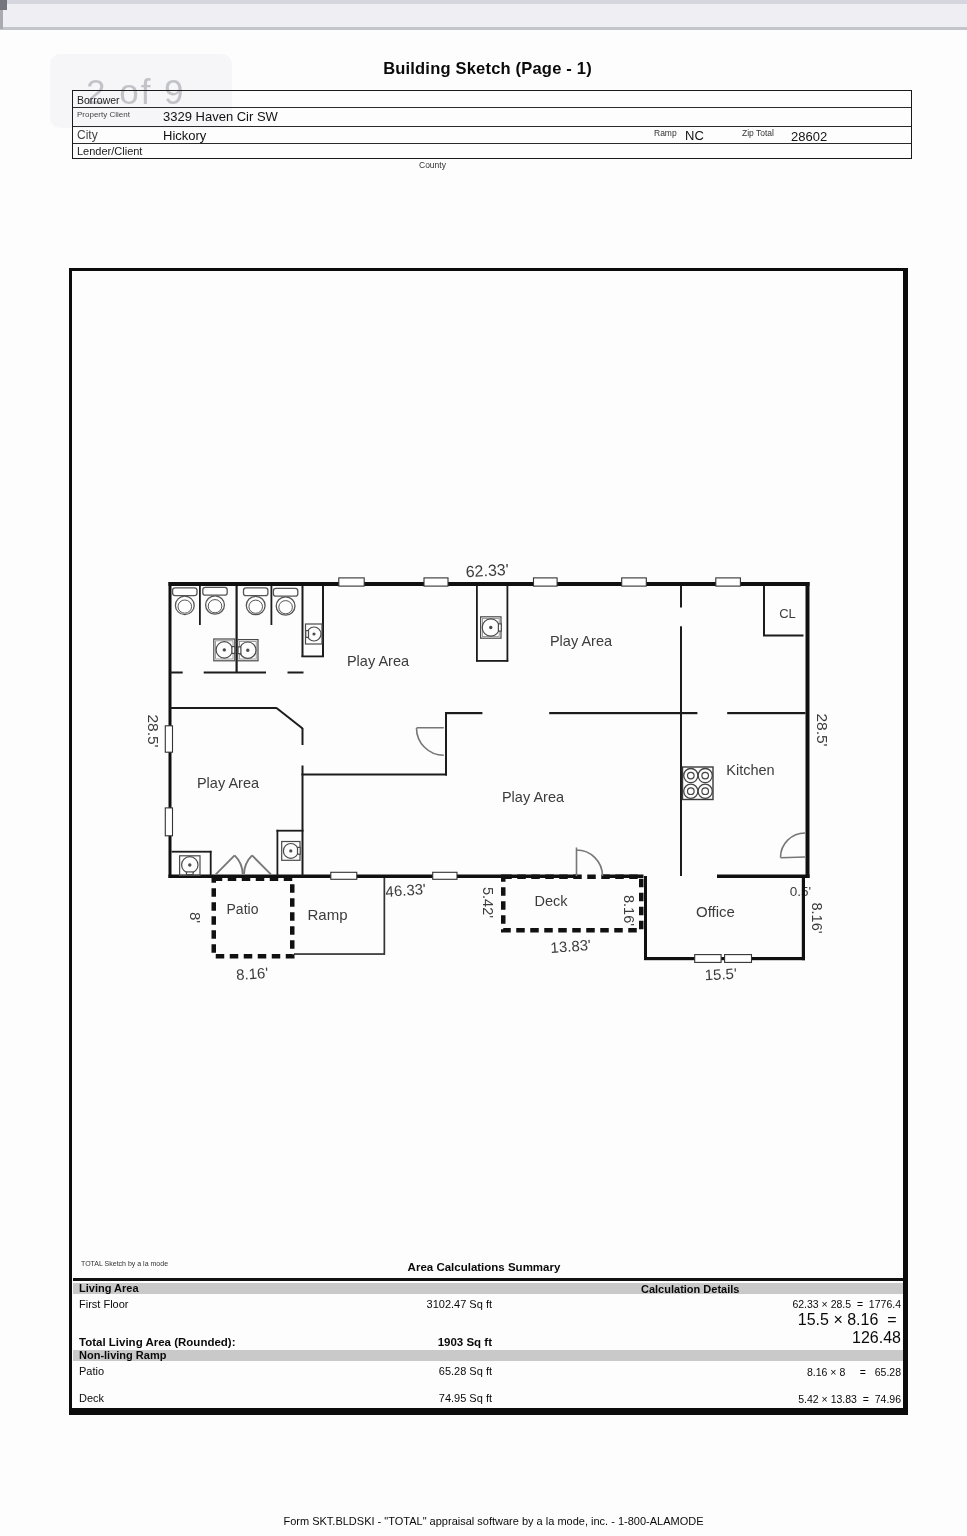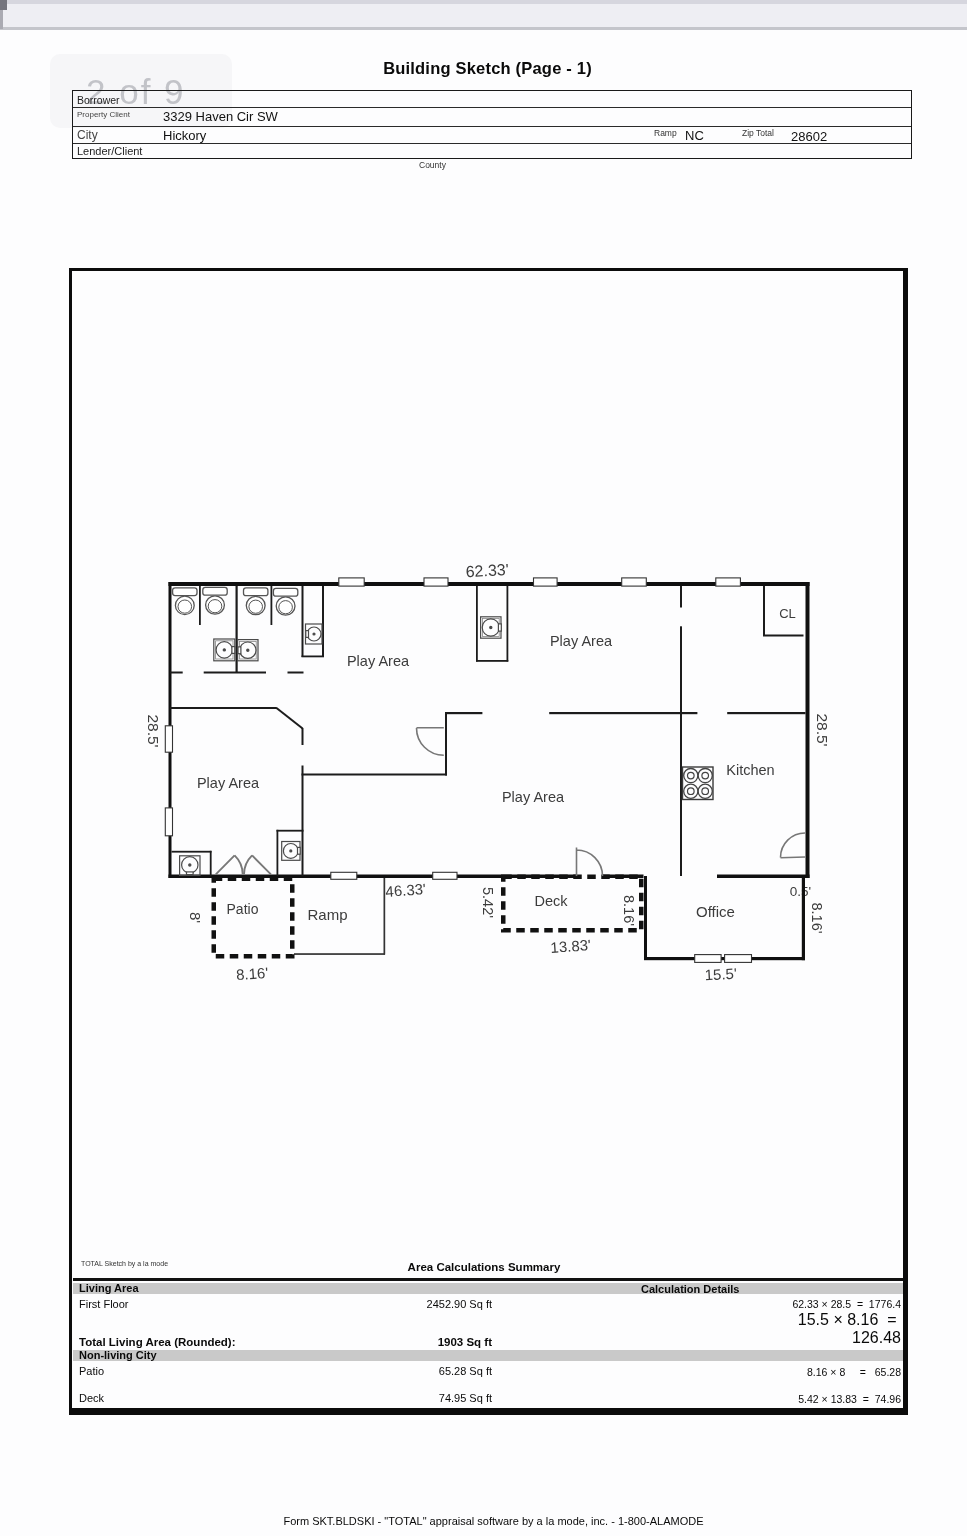--- a/index.html
+++ b/index.html
@@ -321,31 +321,31 @@
 
 <div class="abs" style="left:73px;top:1277.5px;width:830px;height:3px;background:#111;"></div>
 
 <div class="abs" style="left:73px;top:1283px;width:830px;height:11px;background:#c9c9c9;"></div>
 
 <div class="abs" style="left:79px;top:1282px;font-size:11px;font-weight:bold;color:#0a0a0a;">Living Area</div>
 
 <div class="abs" style="left:629px;top:1282.5px;font-size:11px;font-weight:bold;color:#0a0a0a;margin-left:12px;">Calculation Details</div>
 
 <div class="abs" style="left:79px;top:1297.5px;font-size:11px;color:#0a0a0a;">First Floor</div>
-<div class="abs" style="left:372px;top:1297.5px;width:120px;text-align:right;font-size:11px;color:#0a0a0a;">2452.90 Sq ft</div>
+<div class="abs" style="left:372px;top:1297.5px;width:120px;text-align:right;font-size:11px;color:#0a0a0a;">3102.47 Sq ft</div>
 <div class="abs" style="left:780px;top:1298px;width:121px;text-align:right;font-size:10.5px;color:#0a0a0a;">62.33 × 28.5&nbsp; =&nbsp; 1776.4</div>
 
 <div class="abs" style="left:780px;top:1311px;width:121px;text-align:right;font-size:16px;color:#0a0a0a;">15.5 × 8.16&nbsp; =&nbsp; 126.48</div>
 
 <div class="abs" style="left:79px;top:1335.5px;font-size:11.5px;font-weight:bold;color:#0a0a0a;">Total Living Area (Rounded):</div>
 <div class="abs" style="left:372px;top:1335.5px;width:120px;text-align:right;font-size:11.5px;font-weight:bold;color:#0a0a0a;">1903 Sq ft</div>
 
 <div class="abs" style="left:73px;top:1349.5px;width:830px;height:11px;background:#c9c9c9;"></div>
 
-<div class="abs" style="left:79px;top:1348.5px;font-size:11px;font-weight:bold;color:#0a0a0a;">Non-living City</div>
+<div class="abs" style="left:79px;top:1348.5px;font-size:11px;font-weight:bold;color:#0a0a0a;">Non-living Ramp</div>
 
 <div class="abs" style="left:79px;top:1365px;font-size:11px;color:#0a0a0a;">Patio</div>
 <div class="abs" style="left:372px;top:1365px;width:120px;text-align:right;font-size:11px;color:#0a0a0a;">65.28 Sq ft</div>
 <div class="abs" style="left:780px;top:1365.5px;width:121px;text-align:right;font-size:10.5px;color:#0a0a0a;">8.16 × 8&nbsp;&nbsp;&nbsp;&nbsp;&nbsp;=&nbsp;&nbsp;&nbsp;65.28</div>
 
 <div class="abs" style="left:79px;top:1392px;font-size:11px;color:#0a0a0a;">Deck</div>
 <div class="abs" style="left:372px;top:1392px;width:120px;text-align:right;font-size:11px;color:#0a0a0a;">74.95 Sq ft</div>
 <div class="abs" style="left:780px;top:1392.5px;width:121px;text-align:right;font-size:10.5px;color:#0a0a0a;">5.42 × 13.83&nbsp; =&nbsp;&nbsp;74.96</div>
 
 <div class="abs" style="left:10px;top:1515px;width:967px;text-align:center;font-size:11px;color:#0a0a0a;">Form SKT.BLDSKI - "TOTAL" appraisal software by a la mode, inc. - 1-800-ALAMODE</div>

